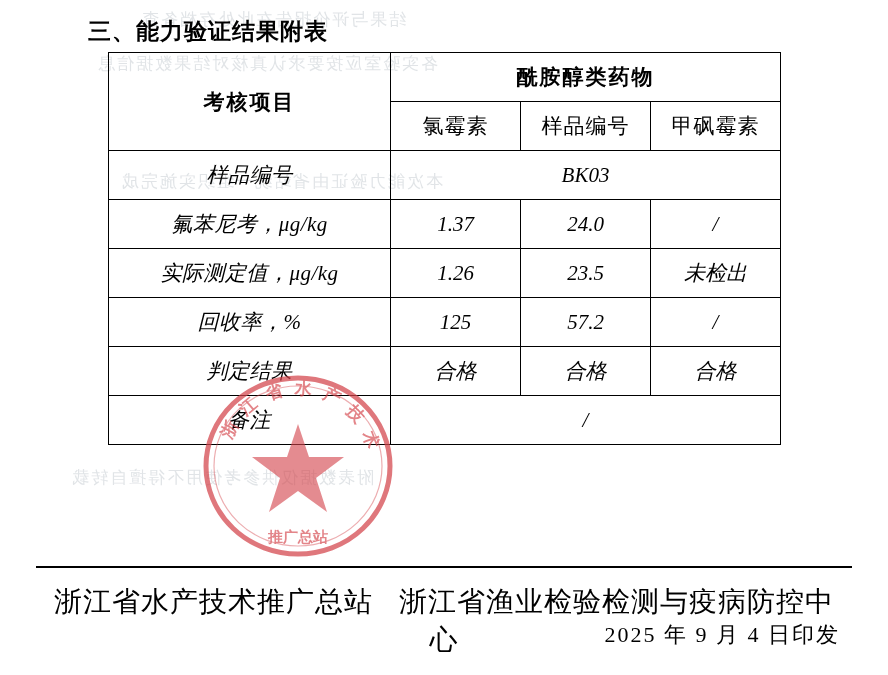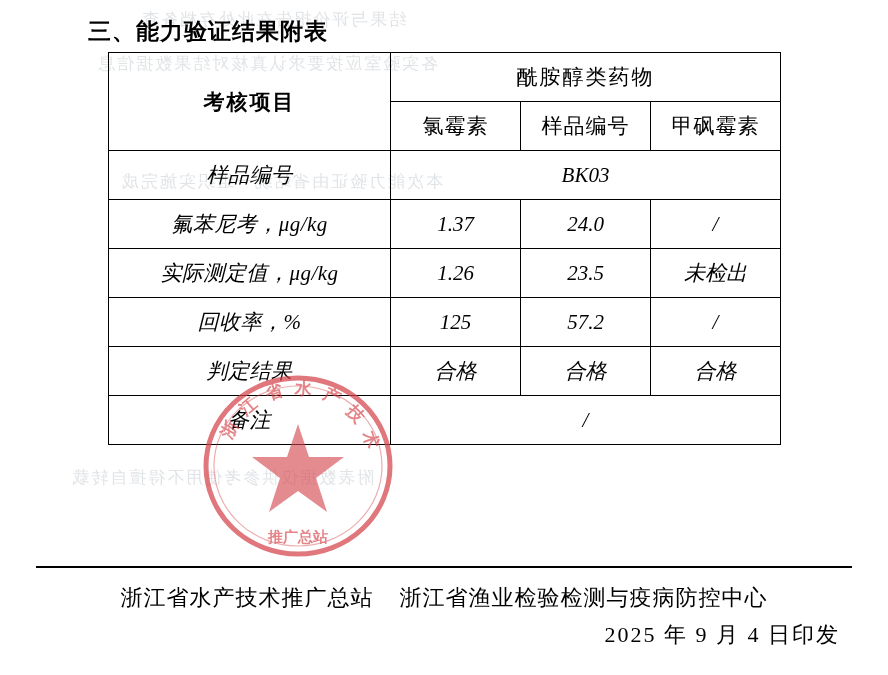--- a/index.html
+++ b/index.html
@@ -80,20 +80,21 @@
     font-family: "Liberation Serif", "DejaVu Serif", serif;
   }
   td.label-cell {
     font-size: 21px;
     letter-spacing: .5px;
   }
   td.head-span {
     font-size: 22px;
     letter-spacing: 2px;
     height: 46px;
+    font-weight: bold;
   }
   td.sub-head {
     font-size: 21px;
     letter-spacing: 1px;
     height: 46px;
   }
   td.item-head {
     font-size: 21px;
     letter-spacing: 2px;
     font-weight: bold;
@@ -113,21 +114,21 @@
     width: 816px;
     height: 0;
     border-top: 2.2px solid #000;
   }
   .footer-line1 {
     position: absolute;
     left: 48px;
     top: 583px;
     width: 792px;
     text-align: center;
-    font-size: 22px;
+    font-size: 28px;
     letter-spacing: 1px;
   }
   .footer-org-left { margin-right: 26px; }
   .footer-line2 {
     position: absolute;
     left: 48px;
     top: 620px;
     width: 792px;
     text-align: right;
     font-size: 22px;

